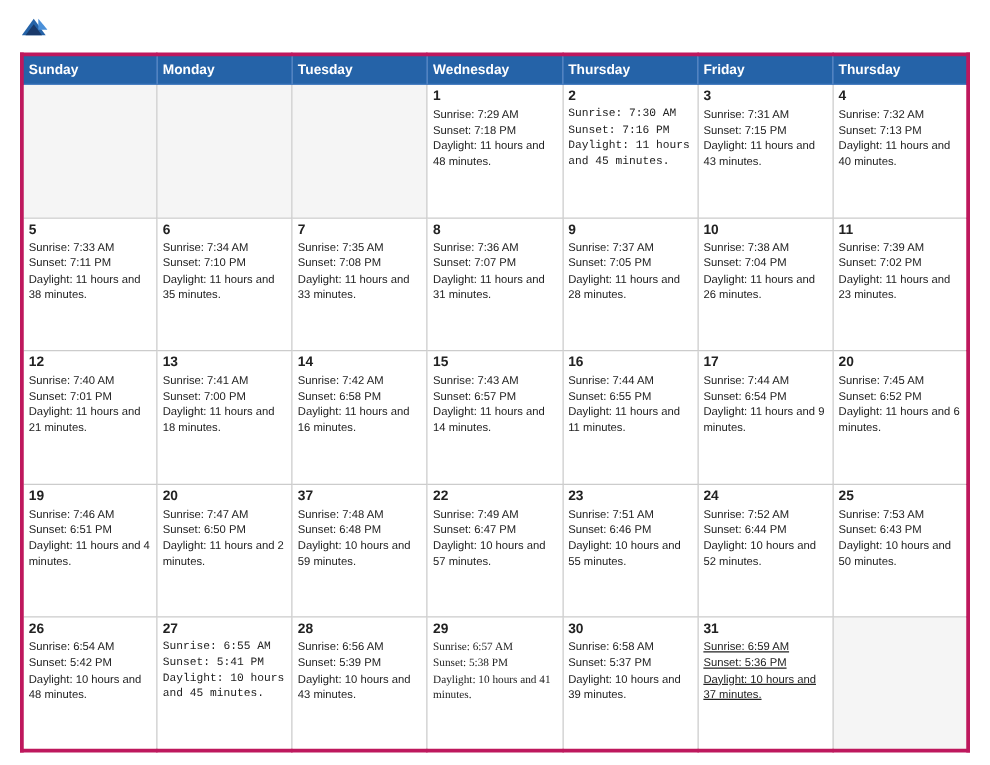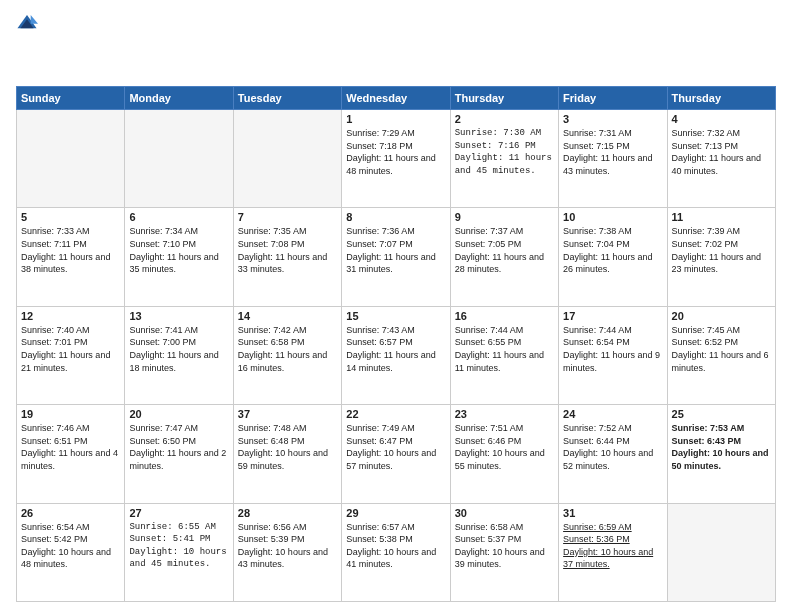--- a/index.html
+++ b/index.html
@@ -46,25 +46,24 @@
       font-size: 30px;
       font-weight: normal;
       color: #222;
     }
     .location {
       font-size: 14px;
       color: #444;
     }
     .calendar {
       flex: 1;
-      border: 1px solid #be185d;
+      border: 3px solid #be185d;
       border-collapse: collapse;
       width: 100%;
       table-layout: fixed;
-      margin-top: 44px;
     }
     .calendar th {
       background: #2563a8;
       color: #fff;
       font-size: 11px;
       font-weight: bold;
       padding: 5px 4px;
       text-align: left;
       border: 1px solid #4a7fc1;
     }
@@ -276,21 +275,21 @@
 Daylight: 10 hours and 55 minutes.</div>
           </td>
           <td>
             <span class="day-num">24</span>
             <div class="cell-text" style="white-space: pre-line;">Sunrise: 7:52 AM
 Sunset: 6:44 PM
 Daylight: 10 hours and 52 minutes.</div>
           </td>
           <td>
             <span class="day-num">25</span>
-            <div class="cell-text" style="white-space: pre-line; font-weight: bold;">Sunrise: 7:53 AM
+            <div class="cell-text" style="white-space: pre-line;">Sunrise: 7:53 AM
 Sunset: 6:43 PM
 Daylight: 10 hours and 50 minutes.</div>
           </td>
         </tr>
         <tr>
           <td>
             <span class="day-num">26</span>
             <div class="cell-text" style="white-space: pre-line;">Sunrise: 6:54 AM
 Sunset: 5:42 PM
 Daylight: 10 hours and 48 minutes.</div>
@@ -302,21 +301,21 @@
 Daylight: 10 hours and 45 minutes.</div>
           </td>
           <td>
             <span class="day-num">28</span>
             <div class="cell-text" style="white-space: pre-line;">Sunrise: 6:56 AM
 Sunset: 5:39 PM
 Daylight: 10 hours and 43 minutes.</div>
           </td>
           <td>
             <span class="day-num">29</span>
-            <div class="cell-text" style="white-space: pre-line;">Sunrise: 6:57 AM
+            <div class="cell-text" style="white-space: pre-line; font-family: Liberation Serif, serif;">Sunrise: 6:57 AM
 Sunset: 5:38 PM
 Daylight: 10 hours and 41 minutes.</div>
           </td>
           <td>
             <span class="day-num">30</span>
             <div class="cell-text" style="white-space: pre-line;">Sunrise: 6:58 AM
 Sunset: 5:37 PM
 Daylight: 10 hours and 39 minutes.</div>
           </td>
           <td>

